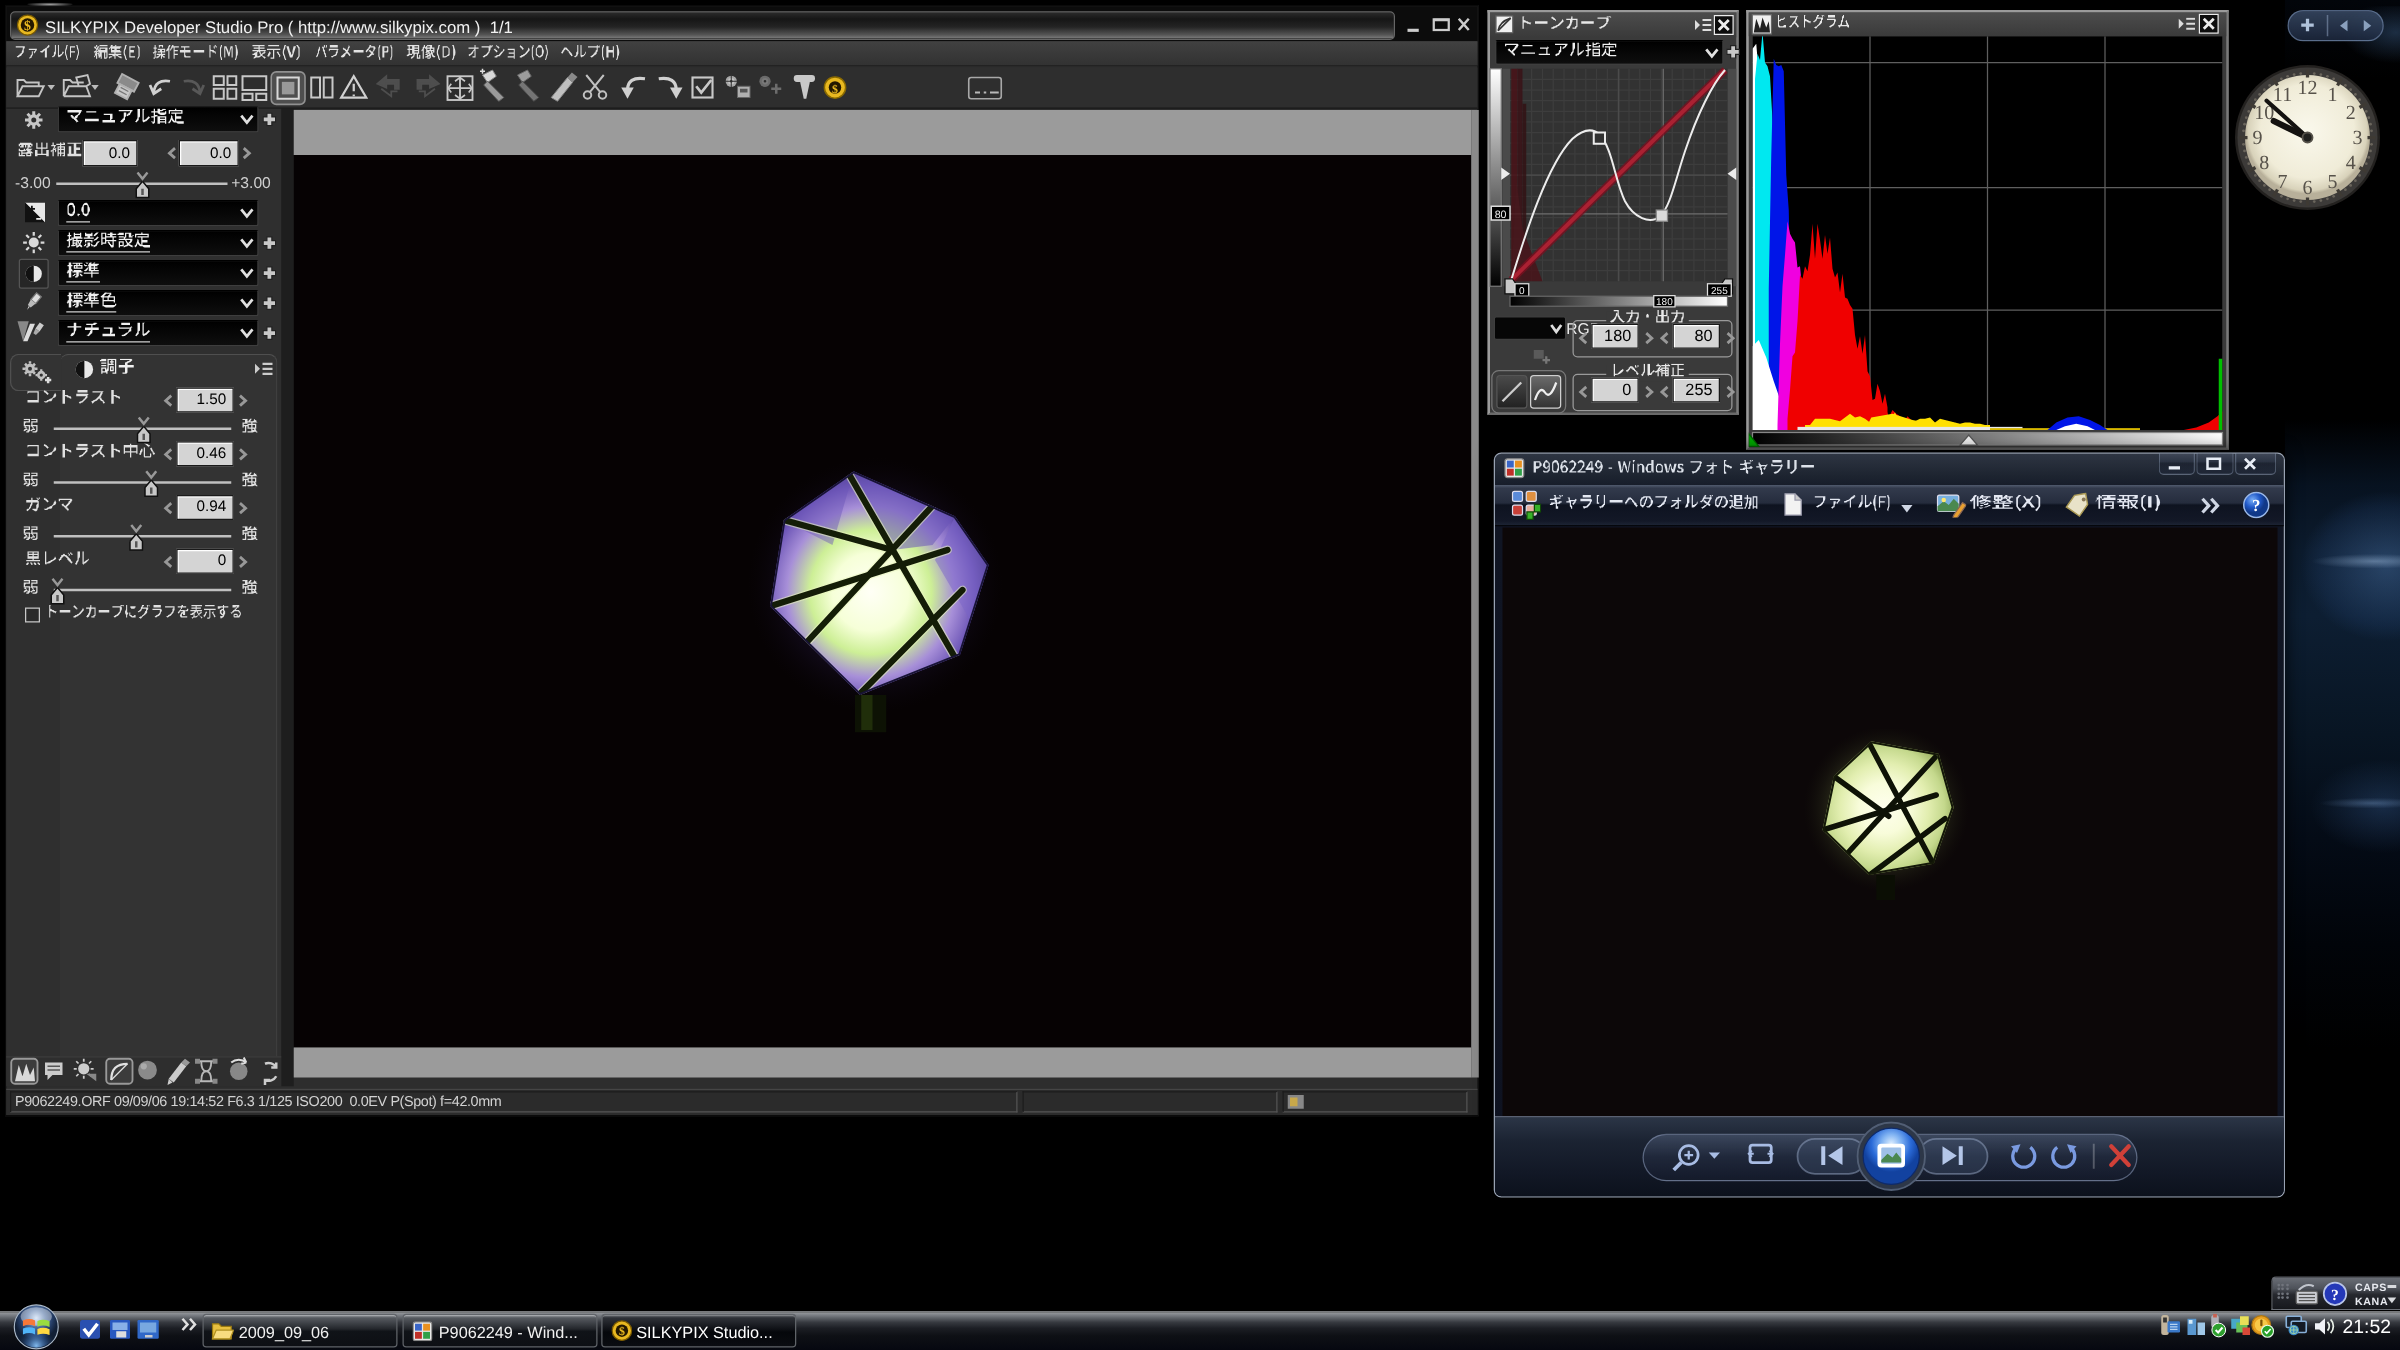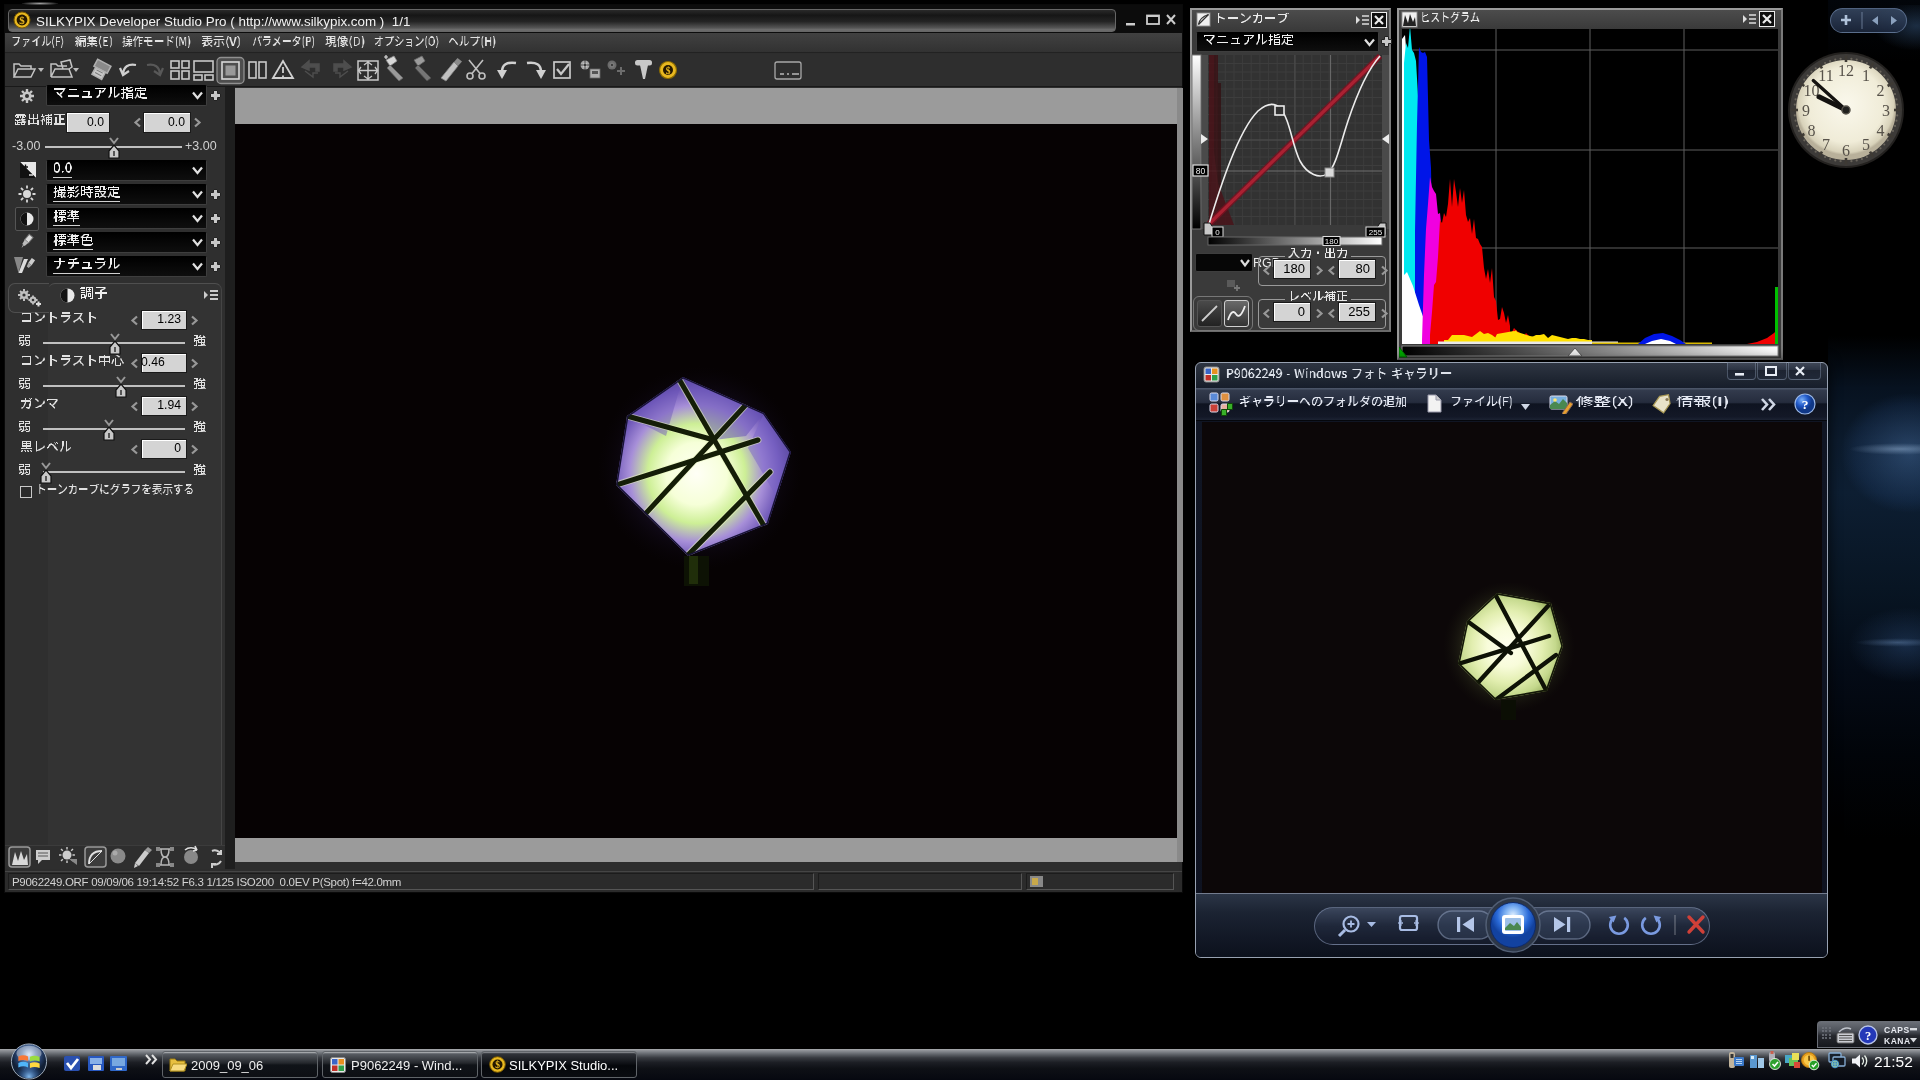--- a/index.html
+++ b/index.html
@@ -330,21 +330,21 @@
     </svg>
     <svg class="abs" style="position:absolute;left:203px;top:289px" width="16" height="13" viewBox="0 0 16 13">
       <path d="M1 2 l4 4 l-4 4 Z" fill="#ccc"></path>
       <path d="M7 2 h8 M7 6 h8 M7 10 h8" stroke="#ccc" stroke-width="1.8"></path>
     </svg>
     <svg class="t" style="left:20px;top:312px" width="80" height="18">
       <path d="M2 1Q2 1 3 1Q3 1 4 1H10Q10 1 11 1Q11 1 11 1Q11 1 11 2Q11 2 11 2V9Q11 9 11 10Q11 10 11 10H10Q10 10 10 10Q10 9 10 9V2H4Q3 2 3 2Q2 3 2 3ZM2 8Q2 8 3 8Q3 8 3 8H10V10H4Q3 10 3 10Q2 10 2 10Z M16 0Q16 1 17 1Q17 1 18 2Q18 2 19 3Q19 3 19 3L18 4Q18 4 18 4Q17 3 17 3Q16 2 16 2Q15 2 15 1ZM15 9Q16 9 17 9Q18 8 18 8Q19 8 20 7Q21 7 22 6Q23 5 23 4Q24 3 24 2L25 4Q25 5 24 6Q23 6 22 7Q22 8 21 9Q20 9 19 9Q18 10 17 10Q17 10 16 10Z M30 9Q30 9 30 8Q30 8 30 7Q30 6 30 5Q30 4 30 4Q30 3 30 2Q30 2 30 1Q30 1 30 1Q30 0 30 0H32Q32 0 32 1Q32 1 32 1Q32 2 32 3Q32 3 32 4Q32 5 32 6Q32 6 32 7Q32 8 32 8Q32 9 32 9Q32 9 32 9Q32 10 32 10Q32 10 32 11H30Q30 10 30 10Q30 9 30 9ZM31 3Q32 4 33 4Q34 4 34 4Q35 5 36 5Q37 5 37 6L37 7Q36 7 35 6Q35 6 34 6Q33 5 33 5Q32 5 31 5Z M42 0Q42 0 43 0Q43 0 43 0Q43 0 44 0Q44 0 45 0Q46 0 46 0Q47 0 48 0Q48 0 48 0Q49 0 49 0Q49 0 50 0V2Q49 2 49 2Q49 2 48 2Q48 2 48 2Q47 2 46 2Q46 2 45 2Q44 2 44 2Q43 2 43 2Q43 2 43 2Q42 2 42 2ZM51 4Q51 4 50 4Q50 4 50 4Q50 5 50 6Q49 7 48 8Q47 9 46 10Q45 10 44 11L43 10Q44 9 45 9Q47 8 47 7Q48 7 48 6Q49 5 49 5Q49 5 48 5Q48 5 47 5Q47 5 46 5Q46 5 45 5Q44 5 44 5Q43 5 43 5Q42 5 42 5Q42 5 42 5Q41 5 41 5V3Q41 3 42 3Q42 3 42 3Q42 3 43 3Q43 3 44 3Q44 3 45 3Q45 3 46 3Q47 3 47 3Q48 3 48 3Q49 3 49 3Q49 3 49 3Q50 3 50 3Z M63 1Q63 1 62 2Q62 2 62 2Q62 3 62 3Q61 4 61 5Q60 6 60 6Q59 7 58 8Q57 9 56 9Q55 10 54 11L53 9Q54 9 55 8Q56 8 57 7Q58 6 58 6Q59 5 59 5Q60 4 60 3Q60 3 61 2Q60 2 60 2Q60 2 59 2Q59 2 58 2Q58 2 57 2Q57 2 56 2Q56 2 56 2Q56 2 55 2Q55 2 55 2Q54 2 54 2V1Q55 1 55 1Q55 1 55 1Q56 1 56 1Q56 1 56 1Q57 1 57 1Q58 1 58 1Q59 1 59 1Q60 1 60 1Q60 1 61 1Q61 1 61 1Q62 1 62 1ZM60 6Q60 6 61 6Q61 7 62 8Q63 8 63 9Q63 9 64 10L63 11Q62 10 62 9Q61 9 60 8Q60 7 59 6Z M69 9Q69 9 69 8Q69 8 69 7Q69 6 69 5Q69 4 69 4Q69 3 69 2Q69 2 69 1Q69 1 69 1Q69 0 69 0H71Q71 0 71 1Q71 1 71 1Q71 2 71 3Q71 3 71 4Q71 5 71 6Q71 6 71 7Q71 8 71 8Q71 9 71 9Q71 9 71 9Q71 10 71 10Q71 10 71 11H69Q69 10 69 10Q69 9 69 9ZM70 3Q71 4 72 4Q73 4 73 4Q74 5 75 5Q76 5 76 6L76 7Q75 7 74 6Q74 6 73 6Q72 5 72 5Q71 5 70 5Z" fill="#e0e0e0"></path>
     </svg>
     <div style="position:absolute;left:141px;top:310px;width:46px;height:20px;background:#d4d4d4;border:1px solid #1a1a1a;box-shadow:inset 1px 1px 0 #fff;"></div>
     <div style="position:absolute;left:141px;top:312.4px;font:400 12.2px 'Liberation Sans', sans-serif;color:#000;white-space:nowrap;">
-      <div style="width:40px;text-align:right">1.23</div>
+      <div style="width:40px;text-align:right">1.50</div>
     </div>
     <svg class="abs" style="position:absolute;left:130px;top:315px" width="9" height="11" viewBox="0 0 9 11">
       <path d="M7 1.5 L2.5 5.5 L7 9.5" stroke="#989898" stroke-width="2.2" fill="none"></path>
     </svg>
     <svg class="abs" style="position:absolute;left:190px;top:315px" width="9" height="11" viewBox="0 0 9 11">
       <path d="M2 1.5 L6.5 5.5 L2 9.5" stroke="#989898" stroke-width="2.2" fill="none"></path>
     </svg>
     <svg class="t" style="left:18px;top:335px" width="15" height="18">
       <path d="M2 2H5V1H1V0H6V3H2ZM2 5H5V6H1ZM5 5H6Q6 5 6 5Q6 5 6 5Q6 5 6 5Q6 7 6 8Q6 9 6 10Q5 10 5 11Q5 11 5 11Q5 11 4 11Q4 11 4 11Q3 11 3 11Q3 11 3 11Q3 10 3 10Q3 10 3 10Q4 10 4 10Q4 10 4 10Q4 10 4 10Q4 10 4 9Q5 9 5 8Q5 7 5 5ZM1 2H3Q3 3 2 4Q2 4 2 5Q2 6 2 6L1 6Q1 6 1 5Q1 4 1 4Q1 3 1 2ZM1 7 2 6Q3 6 3 7Q3 7 4 7L3 8Q3 8 2 7Q2 7 1 7ZM7 6 8 6Q8 6 9 7Q9 7 9 7L9 8Q8 8 8 7Q8 7 7 6ZM1 9Q1 9 2 8Q3 8 4 8L4 9Q3 9 3 9Q2 10 1 10ZM6 9Q7 9 8 8Q9 8 10 8L10 9Q9 9 8 9Q8 10 7 10ZM7 2H11V1H7V0H12V3H7ZM7 5H11V6H7ZM11 5H12Q12 5 12 5Q12 5 12 5Q12 5 12 5Q12 7 12 8Q12 9 12 10Q12 10 11 11Q11 11 11 11Q11 11 10 11Q10 11 10 11Q9 11 8 11Q8 11 8 11Q8 10 8 10Q9 10 9 10Q10 10 10 10Q10 10 10 10Q10 10 10 10Q10 10 11 9Q11 9 11 8Q11 7 11 5ZM7 2H8Q8 3 8 4Q8 4 8 5Q8 6 8 6L6 6Q7 5 7 5Q7 4 7 4Q7 3 7 2Z" fill="#e0e0e0"></path>
     </svg>
@@ -357,21 +357,21 @@
     </svg>
     <svg class="abs" style="position:absolute;left:109px;top:341px" width="12" height="14" viewBox="0 0 12 14">
       <path d="M6 0 L11 6 L11 13 L1 13 L1 6 Z" fill="#c8c8c8" stroke="#111" stroke-width="1.2"></path>
       <rect x="5" y="6" width="2" height="5" fill="#555"></rect>
     </svg>
     <svg class="t" style="left:20px;top:355px" width="106" height="18">
       <path d="M2 1Q2 1 3 1Q3 1 4 1H10Q10 1 11 1Q11 1 11 1Q11 1 11 2Q11 2 11 2V9Q11 9 11 10Q11 10 11 10H10Q10 10 10 10Q10 9 10 9V2H4Q3 2 3 2Q2 3 2 3ZM2 8Q2 8 3 8Q3 8 3 8H10V10H4Q3 10 3 10Q2 10 2 10Z M16 0Q16 1 17 1Q17 1 18 2Q18 2 19 3Q19 3 19 3L18 4Q18 4 18 4Q17 3 17 3Q16 2 16 2Q15 2 15 1ZM15 9Q16 9 17 9Q18 8 18 8Q19 8 20 7Q21 7 22 6Q23 5 23 4Q24 3 24 2L25 4Q25 5 24 6Q23 6 22 7Q22 8 21 9Q20 9 19 9Q18 10 17 10Q17 10 16 10Z M30 9Q30 9 30 8Q30 8 30 7Q30 6 30 5Q30 4 30 4Q30 3 30 2Q30 2 30 1Q30 1 30 1Q30 0 30 0H32Q32 0 32 1Q32 1 32 1Q32 2 32 3Q32 3 32 4Q32 5 32 6Q32 6 32 7Q32 8 32 8Q32 9 32 9Q32 9 32 9Q32 10 32 10Q32 10 32 11H30Q30 10 30 10Q30 9 30 9ZM31 3Q32 4 33 4Q34 4 34 4Q35 5 36 5Q37 5 37 6L37 7Q36 7 35 6Q35 6 34 6Q33 5 33 5Q32 5 31 5Z M42 0Q42 0 43 0Q43 0 43 0Q43 0 44 0Q44 0 45 0Q46 0 46 0Q47 0 48 0Q48 0 48 0Q49 0 49 0Q49 0 50 0V2Q49 2 49 2Q49 2 48 2Q48 2 48 2Q47 2 46 2Q46 2 45 2Q44 2 44 2Q43 2 43 2Q43 2 43 2Q42 2 42 2ZM51 4Q51 4 50 4Q50 4 50 4Q50 5 50 6Q49 7 48 8Q47 9 46 10Q45 10 44 11L43 10Q44 9 45 9Q47 8 47 7Q48 7 48 6Q49 5 49 5Q49 5 48 5Q48 5 47 5Q47 5 46 5Q46 5 45 5Q44 5 44 5Q43 5 43 5Q42 5 42 5Q42 5 42 5Q41 5 41 5V3Q41 3 42 3Q42 3 42 3Q42 3 43 3Q43 3 44 3Q44 3 45 3Q45 3 46 3Q47 3 47 3Q48 3 48 3Q49 3 49 3Q49 3 49 3Q50 3 50 3Z M63 1Q63 1 62 2Q62 2 62 2Q62 3 62 3Q61 4 61 5Q60 6 60 6Q59 7 58 8Q57 9 56 9Q55 10 54 11L53 9Q54 9 55 8Q56 8 57 7Q58 6 58 6Q59 5 59 5Q60 4 60 3Q60 3 61 2Q60 2 60 2Q60 2 59 2Q59 2 58 2Q58 2 57 2Q57 2 56 2Q56 2 56 2Q56 2 55 2Q55 2 55 2Q54 2 54 2V1Q55 1 55 1Q55 1 55 1Q56 1 56 1Q56 1 56 1Q57 1 57 1Q58 1 58 1Q59 1 59 1Q60 1 60 1Q60 1 61 1Q61 1 61 1Q62 1 62 1ZM60 6Q60 6 61 6Q61 7 62 8Q63 8 63 9Q63 9 64 10L63 11Q62 10 62 9Q61 9 60 8Q60 7 59 6Z M69 9Q69 9 69 8Q69 8 69 7Q69 6 69 5Q69 4 69 4Q69 3 69 2Q69 2 69 1Q69 1 69 1Q69 0 69 0H71Q71 0 71 1Q71 1 71 1Q71 2 71 3Q71 3 71 4Q71 5 71 6Q71 6 71 7Q71 8 71 8Q71 9 71 9Q71 9 71 9Q71 10 71 10Q71 10 71 11H69Q69 10 69 10Q69 9 69 9ZM70 3Q71 4 72 4Q73 4 73 4Q74 5 75 5Q76 5 76 6L76 7Q75 7 74 6Q74 6 73 6Q72 5 72 5Q71 5 70 5Z M79 1H90V8H89V3H80V8H79ZM80 6H89V7H80ZM84 -1H85V11H84Z M95 3H96V9Q96 10 96 10Q96 10 97 10Q97 10 97 10Q98 10 98 10Q98 10 99 10Q99 10 99 10Q99 10 100 10Q100 10 100 9Q100 8 100 7Q100 8 101 8Q101 8 101 8Q101 9 101 10Q101 11 100 11Q100 11 99 11Q99 11 99 11Q99 11 98 11Q98 11 98 11Q97 11 97 11Q97 11 97 11Q96 11 96 11Q95 11 95 10Q95 10 95 9ZM95 0 96 -1Q97 -1 97 0Q98 0 99 1Q100 1 100 1L99 3Q99 2 98 2Q97 1 97 1Q96 0 95 0ZM93 4 94 4Q94 5 94 6Q93 7 93 8Q93 9 92 9L91 8Q92 8 92 7Q92 6 92 6Q93 5 93 4ZM100 4 101 3Q102 4 102 5Q103 6 103 7Q104 7 104 8L103 9Q102 8 102 7Q102 6 101 6Q101 5 100 4Z" fill="#e0e0e0"></path>
     </svg>
     <div style="position:absolute;left:141px;top:353px;width:46px;height:20px;background:#d4d4d4;border:1px solid #1a1a1a;box-shadow:inset 1px 1px 0 #fff;"></div>
     <div style="position:absolute;left:141px;top:355.4px;font:400 12.2px 'Liberation Sans', sans-serif;color:#000;white-space:nowrap;">
-      <div style="width:40px;">0.46</div>
+      <div style="width:40px;text-align:right">0.46</div>
     </div>
     <svg class="abs" style="position:absolute;left:130px;top:358px" width="9" height="11" viewBox="0 0 9 11">
       <path d="M7 1.5 L2.5 5.5 L7 9.5" stroke="#989898" stroke-width="2.2" fill="none"></path>
     </svg>
     <svg class="abs" style="position:absolute;left:190px;top:358px" width="9" height="11" viewBox="0 0 9 11">
       <path d="M2 1.5 L6.5 5.5 L2 9.5" stroke="#989898" stroke-width="2.2" fill="none"></path>
     </svg>
     <svg class="t" style="left:18px;top:378px" width="15" height="18">
       <path d="M2 2H5V1H1V0H6V3H2ZM2 5H5V6H1ZM5 5H6Q6 5 6 5Q6 5 6 5Q6 5 6 5Q6 7 6 8Q6 9 6 10Q5 10 5 11Q5 11 5 11Q5 11 4 11Q4 11 4 11Q3 11 3 11Q3 11 3 11Q3 10 3 10Q3 10 3 10Q4 10 4 10Q4 10 4 10Q4 10 4 10Q4 10 4 9Q5 9 5 8Q5 7 5 5ZM1 2H3Q3 3 2 4Q2 4 2 5Q2 6 2 6L1 6Q1 6 1 5Q1 4 1 4Q1 3 1 2ZM1 7 2 6Q3 6 3 7Q3 7 4 7L3 8Q3 8 2 7Q2 7 1 7ZM7 6 8 6Q8 6 9 7Q9 7 9 7L9 8Q8 8 8 7Q8 7 7 6ZM1 9Q1 9 2 8Q3 8 4 8L4 9Q3 9 3 9Q2 10 1 10ZM6 9Q7 9 8 8Q9 8 10 8L10 9Q9 9 8 9Q8 10 7 10ZM7 2H11V1H7V0H12V3H7ZM7 5H11V6H7ZM11 5H12Q12 5 12 5Q12 5 12 5Q12 5 12 5Q12 7 12 8Q12 9 12 10Q12 10 11 11Q11 11 11 11Q11 11 10 11Q10 11 10 11Q9 11 8 11Q8 11 8 11Q8 10 8 10Q9 10 9 10Q10 10 10 10Q10 10 10 10Q10 10 10 10Q10 10 11 9Q11 9 11 8Q11 7 11 5ZM7 2H8Q8 3 8 4Q8 4 8 5Q8 6 8 6L6 6Q7 5 7 5Q7 4 7 4Q7 3 7 2Z" fill="#e0e0e0"></path>
     </svg>
@@ -384,21 +384,21 @@
     </svg>
     <svg class="abs" style="position:absolute;left:115px;top:384px" width="12" height="14" viewBox="0 0 12 14">
       <path d="M6 0 L11 6 L11 13 L1 13 L1 6 Z" fill="#c8c8c8" stroke="#111" stroke-width="1.2"></path>
       <rect x="5" y="6" width="2" height="5" fill="#555"></rect>
     </svg>
     <svg class="t" style="left:20px;top:398px" width="41" height="18">
       <path d="M10 0Q10 0 10 0Q10 1 11 1Q11 1 11 2L10 2Q10 2 10 1Q9 1 9 0ZM11 -1Q12 0 12 0Q12 0 12 1Q12 1 12 1L12 1Q11 1 11 1Q11 0 11 0ZM6 0Q6 0 6 1Q6 1 6 1Q6 3 6 5Q6 6 5 7Q5 8 4 9Q3 10 2 11L1 10Q1 10 2 9Q2 9 3 9Q3 8 4 7Q4 7 4 6Q5 5 5 4Q5 3 5 1Q5 1 5 1Q5 1 5 0Q5 0 5 0ZM11 3Q11 3 11 3Q11 3 11 3Q11 4 11 4Q11 5 11 6Q11 7 11 7Q11 8 10 9Q10 9 10 10Q10 10 10 10Q9 11 9 11Q8 11 8 11Q7 10 6 10L6 9Q7 9 7 9Q8 9 8 9Q8 9 9 9Q9 9 9 9Q9 9 9 8Q9 8 9 7Q9 6 9 6Q10 5 10 5Q10 4 10 4H3Q3 4 2 4Q2 4 1 4V2Q2 2 2 2Q3 2 3 2H9Q9 2 10 2Q10 2 10 2Z M16 0Q16 1 17 1Q17 1 18 2Q18 2 19 3Q19 3 19 3L18 4Q18 4 18 4Q17 3 17 3Q16 2 16 2Q15 2 15 1ZM15 9Q16 9 17 9Q18 8 18 8Q19 8 20 7Q21 7 22 6Q23 5 23 4Q24 3 24 2L25 4Q25 5 24 6Q23 6 22 7Q22 8 21 9Q20 9 19 9Q18 10 17 10Q17 10 16 10Z M38 2Q38 2 38 2Q38 2 38 2Q37 3 37 4Q36 4 36 5Q35 6 34 7Q34 7 33 8L32 7Q33 6 33 6Q34 5 34 5Q35 4 35 3Q36 3 36 2Q36 2 35 2Q35 2 34 2Q34 2 33 2Q32 2 32 2Q31 2 30 2Q30 2 29 2Q29 2 29 2Q28 2 28 2Q28 2 28 3Q27 3 27 3V1Q27 1 28 1Q28 1 28 1Q28 1 29 1Q29 1 29 1Q30 1 30 1Q31 1 32 1Q32 1 33 1Q34 1 34 1Q35 1 35 1Q36 1 36 1Q37 1 37 1ZM32 8Q31 8 31 7Q31 7 30 7Q30 6 29 6Q29 6 29 6L30 5Q30 5 31 5Q31 5 31 6Q32 6 32 7Q33 7 33 7Q33 8 34 8Q34 9 35 9Q35 10 35 10L34 11Q34 10 34 10Q33 10 33 9Q32 9 32 8Z" fill="#e0e0e0"></path>
     </svg>
     <div style="position:absolute;left:141px;top:396px;width:46px;height:20px;background:#d4d4d4;border:1px solid #1a1a1a;box-shadow:inset 1px 1px 0 #fff;"></div>
     <div style="position:absolute;left:141px;top:398.4px;font:400 12.2px 'Liberation Sans', sans-serif;color:#000;white-space:nowrap;">
-      <div style="width:40px;text-align:right">1.94</div>
+      <div style="width:40px;text-align:right">0.94</div>
     </div>
     <svg class="abs" style="position:absolute;left:130px;top:401px" width="9" height="11" viewBox="0 0 9 11">
       <path d="M7 1.5 L2.5 5.5 L7 9.5" stroke="#989898" stroke-width="2.2" fill="none"></path>
     </svg>
     <svg class="abs" style="position:absolute;left:190px;top:401px" width="9" height="11" viewBox="0 0 9 11">
       <path d="M2 1.5 L6.5 5.5 L2 9.5" stroke="#989898" stroke-width="2.2" fill="none"></path>
     </svg>
     <svg class="t" style="left:18px;top:421px" width="15" height="18">
       <path d="M2 2H5V1H1V0H6V3H2ZM2 5H5V6H1ZM5 5H6Q6 5 6 5Q6 5 6 5Q6 5 6 5Q6 7 6 8Q6 9 6 10Q5 10 5 11Q5 11 5 11Q5 11 4 11Q4 11 4 11Q3 11 3 11Q3 11 3 11Q3 10 3 10Q3 10 3 10Q4 10 4 10Q4 10 4 10Q4 10 4 10Q4 10 4 9Q5 9 5 8Q5 7 5 5ZM1 2H3Q3 3 2 4Q2 4 2 5Q2 6 2 6L1 6Q1 6 1 5Q1 4 1 4Q1 3 1 2ZM1 7 2 6Q3 6 3 7Q3 7 4 7L3 8Q3 8 2 7Q2 7 1 7ZM7 6 8 6Q8 6 9 7Q9 7 9 7L9 8Q8 8 8 7Q8 7 7 6ZM1 9Q1 9 2 8Q3 8 4 8L4 9Q3 9 3 9Q2 10 1 10ZM6 9Q7 9 8 8Q9 8 10 8L10 9Q9 9 8 9Q8 10 7 10ZM7 2H11V1H7V0H12V3H7ZM7 5H11V6H7ZM11 5H12Q12 5 12 5Q12 5 12 5Q12 5 12 5Q12 7 12 8Q12 9 12 10Q12 10 11 11Q11 11 11 11Q11 11 10 11Q10 11 10 11Q9 11 8 11Q8 11 8 11Q8 10 8 10Q9 10 9 10Q10 10 10 10Q10 10 10 10Q10 10 10 10Q10 10 11 9Q11 9 11 8Q11 7 11 5ZM7 2H8Q8 3 8 4Q8 4 8 5Q8 6 8 6L6 6Q7 5 7 5Q7 4 7 4Q7 3 7 2Z" fill="#e0e0e0"></path>
     </svg>

